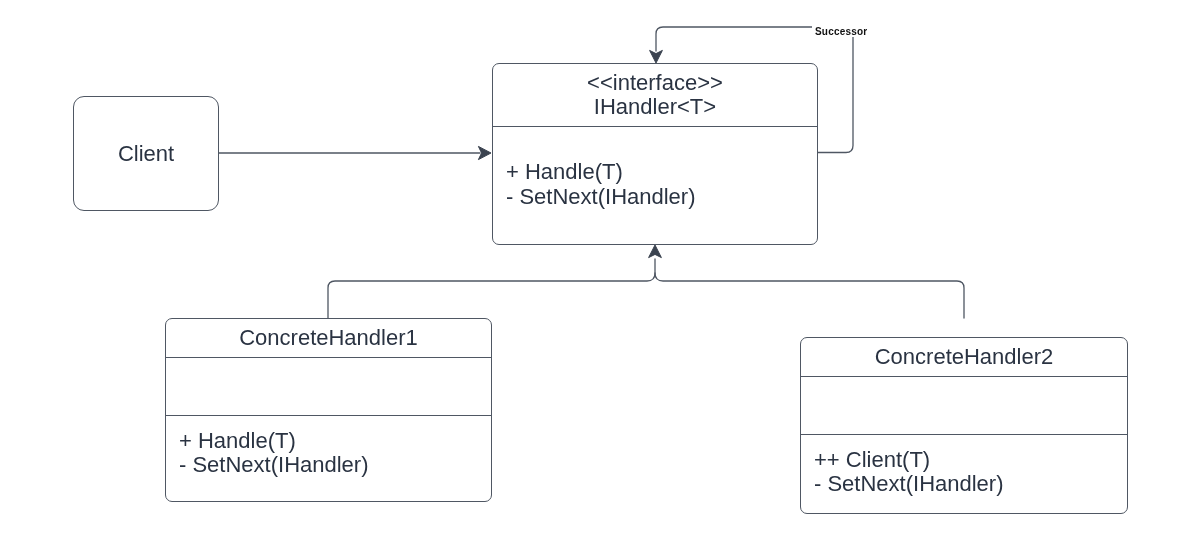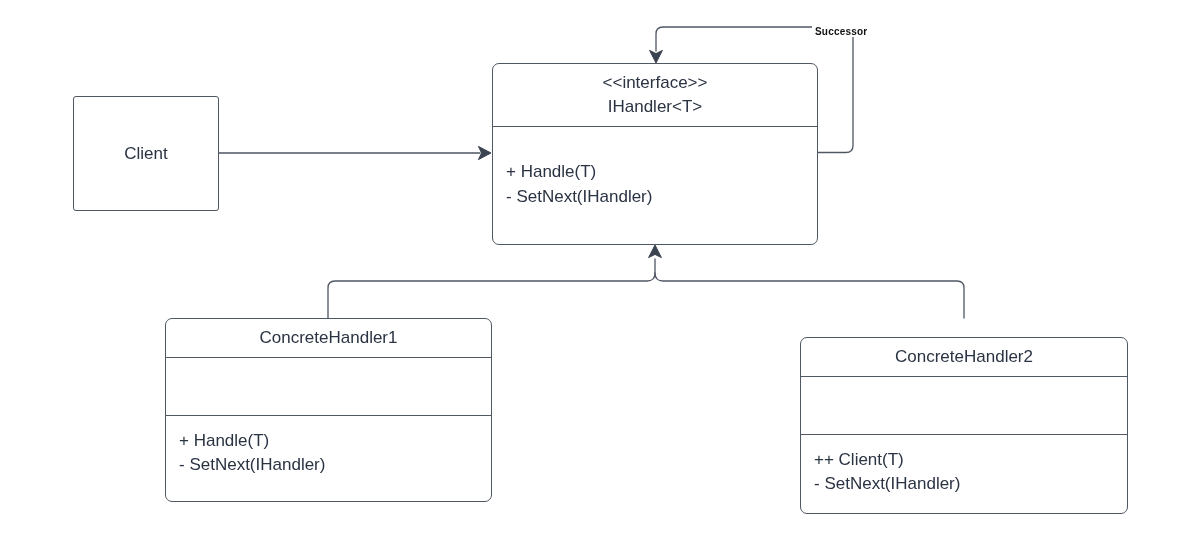--- a/index.html
+++ b/index.html
@@ -29,26 +29,26 @@
     stroke-width: 1;
     stroke-linejoin: round;
   }
   .uml-box {
     position: absolute;
     box-sizing: border-box;
     background: var(--background, #ffffff);
     border: 1.3px solid var(--stroke, #4f5763);
     border-radius: 7px;
     color: var(--text, #2a3342);
-    font-size: 17px;
+    font-size: 22px;
   }
   .client-box {
     left: 73px; top: 96px;
     width: 146px; height: 115px;
-    border-radius: 3px;
+    border-radius: 11px;
     display: flex;
     align-items: center;
     justify-content: center;
   }
   .interface-box { left: 492px; top: 63px; width: 326px; height: 182px; }
   .iface-header {
     box-sizing: border-box;
     height: 63px;
     border-bottom: 1.3px solid var(--stroke, #4f5763);
     display: flex;

